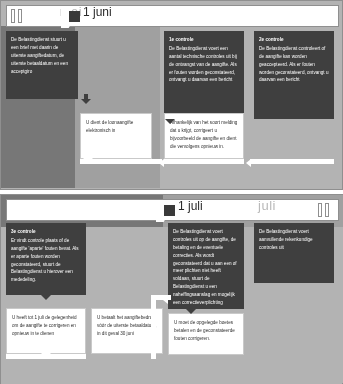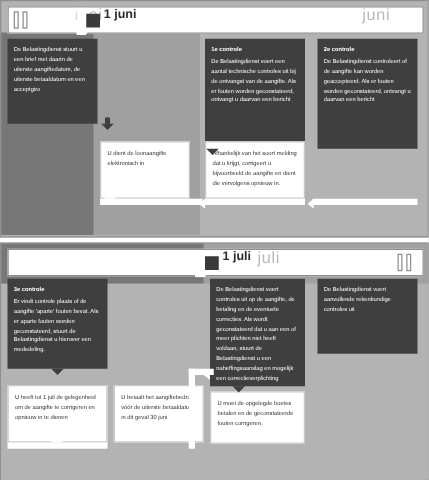--- a/index.html
+++ b/index.html
@@ -16,21 +16,21 @@
   #panel-top{top:0;height:190px;}
   #panel-bottom{top:194px;height:236px;}
 
   
   .shade-dark{position:absolute;background:#777777;}
   .shade-mid{position:absolute;background:#a0a0a0;}
 
   
   .tl-bar{position:absolute;height:22px;background:#ffffff;border:1px solid #8f8f8f;box-sizing:border-box;}
   .tl-month{position:absolute;top:0;height:22px;line-height:22px;font-size:13px;color:#b9b9b9;letter-spacing:.5px;}
-  .tl-date{position:absolute;top:0;height:22px;line-height:22px;font-size:10px;font-weight:bold;color:#2b2b2b;}
+  .tl-date{position:absolute;top:0;height:22px;line-height:22px;font-size:12px;font-weight:normal;color:#2b2b2b;}
   .tl-arrow{position:absolute;width:14px;height:22px;background:#ffffff;
       clip-path:polygon(0 0,55% 0,100% 50%,55% 100%,0 100%);}
   .tl-marker{position:absolute;width:11px;height:11px;background:#3a3a3a;}
   .tl-pause{position:absolute;top:4px;width:3.5px;height:14px;background:#ffffff;border:1px solid #8f8f8f;box-sizing:border-box;}
 
   
   .card-dark{position:absolute;background:#3f3f3f;color:#ffffff;
       font-size:4.6px;line-height:1.72;padding:5px 5px 4px 5px;box-sizing:border-box;}
   .card-dark b{font-weight:bold;display:block;margin-bottom:1px;}
   .card-white{position:absolute;background:#ffffff;color:#2e2e2e;border:1px solid #c9c9c9;
@@ -53,21 +53,20 @@
     <div class="shade-dark" style="left:0;top:25px;width:74px;height:162px;"></div>
     <div class="shade-mid" style="left:74px;top:25px;width:85px;height:162px;"></div>
 
     <div class="tl-bar" style="left:5px;top:4px;width:333px;"></div>
     <div class="tl-pause" style="left:10px;top:8px;"></div>
     <div class="tl-pause" style="left:17px;top:8px;"></div>
     <div class="tl-month" style="left:40px;width:60px;text-align:center;">mei</div>
     <div class="tl-arrow" style="left:60px;top:5px;"></div>
     <div class="tl-marker" style="left:68px;top:10px;"></div>
     <div class="tl-date" style="left:82px;width:40px;">1 juni</div>
-    <div class="tl-month" style="left:270px;width:60px;text-align:center;">juni</div>
 
     <div class="card-dark" style="left:5px;top:30px;width:72px;height:68px;">
       <span>De Belastingdienst stuurt u een brief met daarin de uiterste aangiftedatum, de uiterste betaaldatum en een acceptgiro</span>
     </div>
 
     <div class="card-dark" style="left:163px;top:30px;width:80px;height:88px;">
       <b>1e controle</b>
       <span>De Belastingdienst voert een aantal technische controles uit bij de ontvangst van de aangifte. Als er fouten worden geconstateerd, ontvangt u daarvan een bericht</span>
     </div>
 
@@ -100,21 +99,21 @@
   <div class="panel" id="panel-bottom">
 
     <div class="shade-dark" style="left:0;top:0;width:162px;height:32px;"></div>
     <div class="shade-mid" style="left:162px;top:0;width:181px;height:32px;"></div>
     <div class="shade-mid" style="left:0;top:32px;width:343px;height:156px;background:#b3b3b3;"></div>
 
     <div class="tl-bar" style="left:5px;top:4px;width:333px;"></div>
     <div class="tl-arrow" style="left:155px;top:5px;"></div>
     <div class="tl-marker" style="left:163px;top:10px;"></div>
     <div class="tl-date" style="left:177px;width:40px;">1 juli</div>
-    <div class="tl-month" style="left:205px;width:60px;text-align:left;">juli</div>
+    <div class="tl-month" style="left:215px;width:60px;text-align:right;">juli</div>
     <div class="tl-pause" style="left:317px;top:8px;"></div>
     <div class="tl-pause" style="left:324px;top:8px;"></div>
 
     <div class="card-dark" style="left:5px;top:28px;width:80px;height:72px;">
       <b>3e controle</b>
       <span>Er vindt controle plaats of de aangifte 'aparte' fouten bevat. Als er aparte fouten worden geconstateerd, stuurt de Belastingdienst u hierover een mededeling.</span>
     </div>
 
     <div class="card-dark" style="left:167px;top:28px;width:76px;height:86px;">
       <span>De Belastingdienst voert controles uit op de aangifte, de betaling en de eventuele correcties.  Als wordt geconstateerd dat u aan een of meer plichten niet heeft voldaan, stuurt de Belastingdienst u een naheffingsaanslag en mogelijk een correctieverplichting</span>

